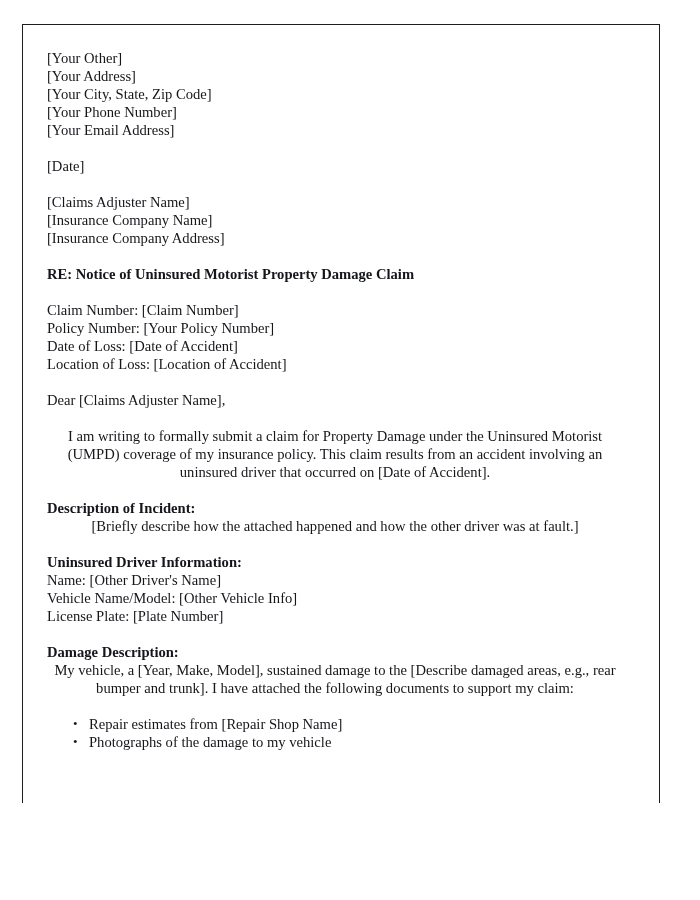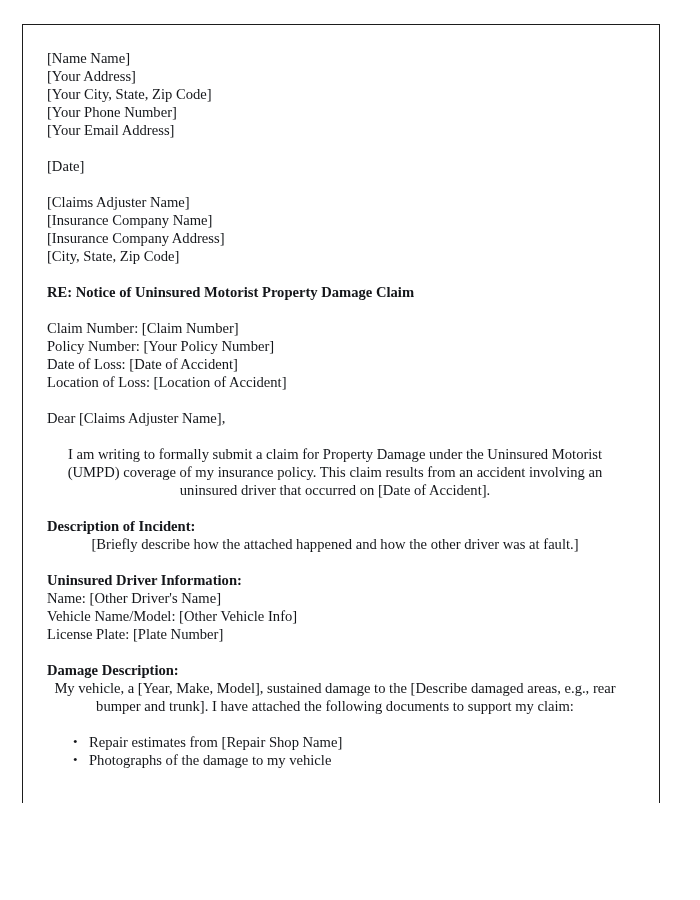--- a/index.html
+++ b/index.html
@@ -76,38 +76,37 @@
     font-size: 13px;
   }
 </style>
 </head>
 <body>
 
 <div id="page-sheet">
   <div id="doc-body">
 
     <div class="blk">
-      <p class="line">[Name Name]</p>
+      <p class="line">[Your Other]</p>
       <p class="line">[Your Address]</p>
       <p class="line">[Your City, State, Zip Code]</p>
       <p class="line">[Your Phone Number]</p>
       <p class="line">[Your Email Address]</p>
     </div>
 
     <div class="gap"></div>
 
     <p class="line">[Date]</p>
 
     <div class="gap"></div>
 
     <div class="blk">
       <p class="line">[Claims Adjuster Name]</p>
       <p class="line">[Insurance Company Name]</p>
       <p class="line">[Insurance Company Address]</p>
-      <p class="line">[City, State, Zip Code]</p>
     </div>
 
     <div class="gap"></div>
 
     <p class="line bold">RE: Notice of Uninsured Motorist Property Damage Claim</p>
 
     <div class="gap"></div>
 
     <div class="blk">
       <p class="line">Claim Number: [Claim Number]</p>

